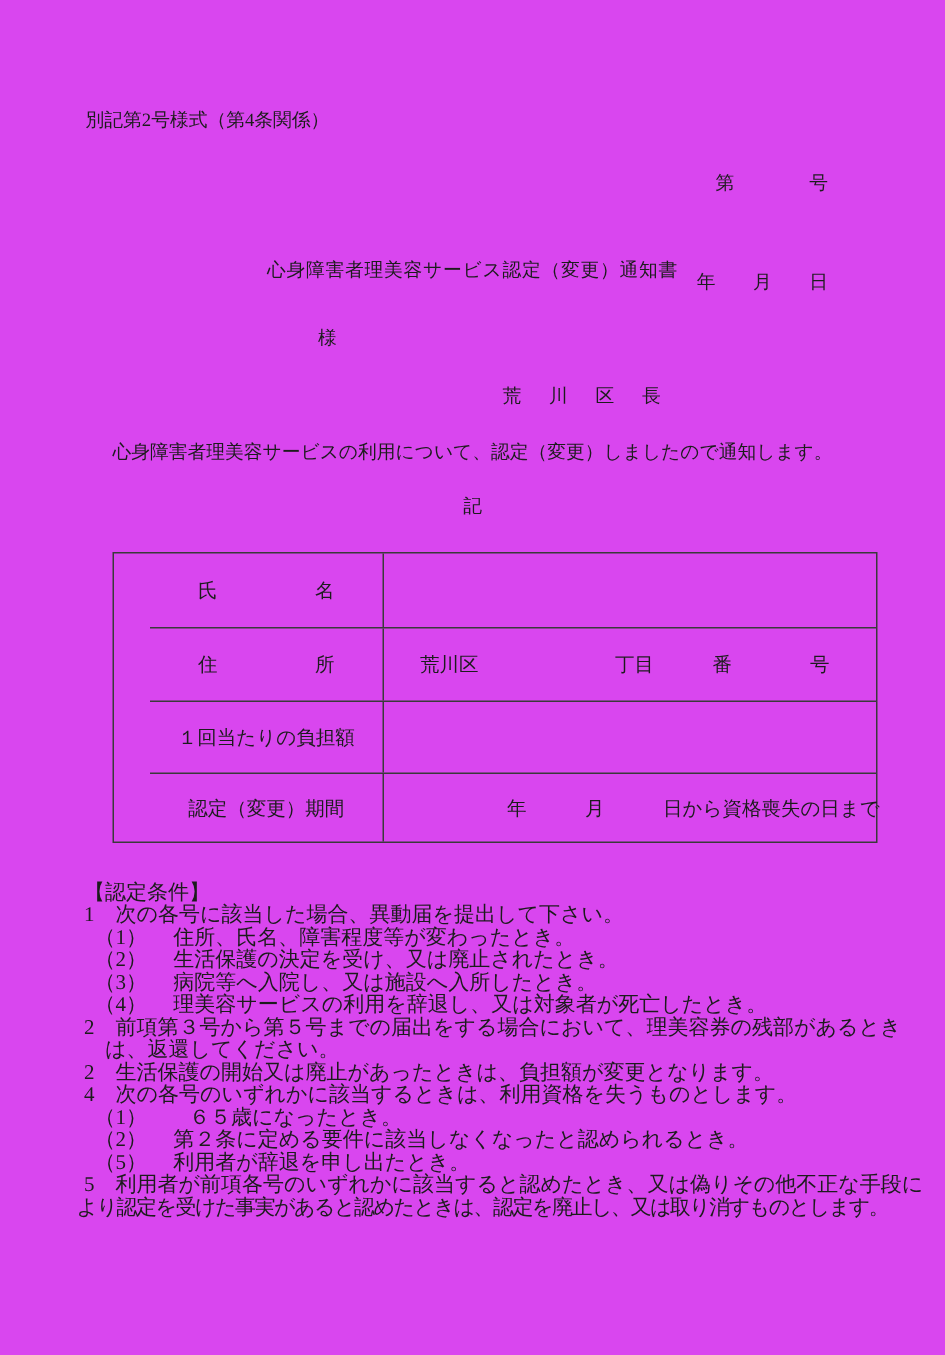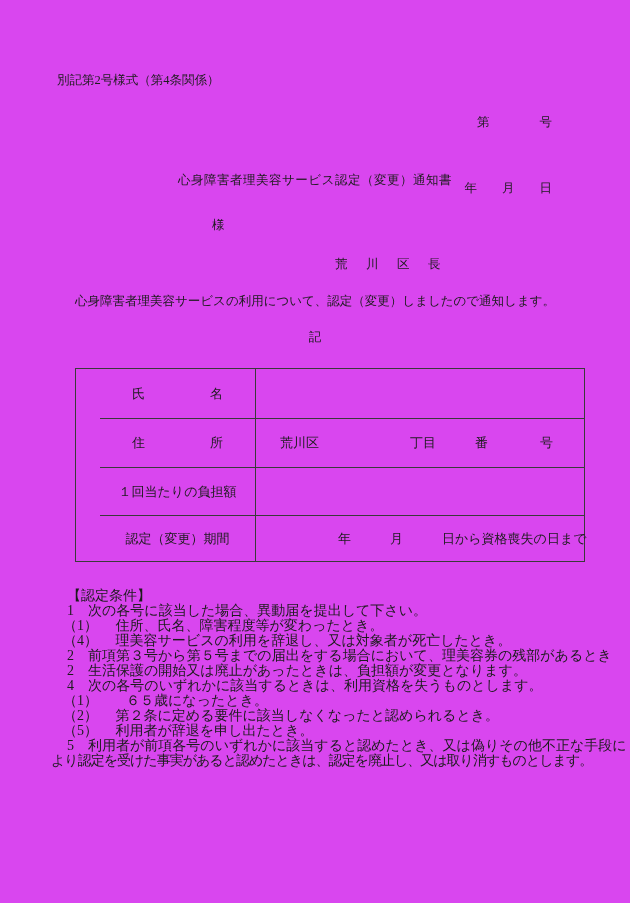--- a/index.html
+++ b/index.html
@@ -62,21 +62,21 @@
 
   .conditions {
     position: absolute;
     left: 51px;
     top: 588px;
     width: 560px;
     font-size: 14px;
     line-height: 15px;
   }
   .c-line { white-space: pre; height: 15px; }
-  .c-line.l1 { margin-left: 16px; }
+  .c-line.l1 { margin-left: 5px; }
   .c-line.l2 { margin-left: 12px; }
   .c-line.tight { letter-spacing: -1px; }
 </style>
 </head>
 <body>
 
 <div class="page">
 
   <div class="abs form-note">別記第2号様式（第4条関係）</div>
 
@@ -109,22 +109,25 @@
     <div class="t-row h45">
       <div class="t-label">認定（変更）期間</div>
       <div class="t-value pad82">年　　　月　　　日から資格喪失の日まで</div>
     </div>
   </div>
 
   <div class="conditions">
     <div class="c-line l1">【認定条件】</div>
     <div class="c-line l1">1　次の各号に該当した場合、異動届を提出して下さい。</div>
     <div class="c-line l2">（1）　 住所、氏名、障害程度等が変わったとき。</div>
+    <div class="c-line l2">（2）　 生活保護の決定を受け、又は廃止されたとき。</div>
+    <div class="c-line l2">（3）　 病院等へ入院し、又は施設へ入所したとき。</div>
     <div class="c-line l2">（4）　 理美容サービスの利用を辞退し、又は対象者が死亡したとき。</div>
     <div class="c-line l1">2　前項第３号から第５号までの届出をする場合において、理美容券の残部があるとき</div>
+    <div class="c-line l1">　は、返還してください。</div>
     <div class="c-line l1">2　生活保護の開始又は廃止があったときは、負担額が変更となります。</div>
     <div class="c-line l1">4　次の各号のいずれかに該当するときは、利用資格を失うものとします。</div>
     <div class="c-line l2">（1）　　６５歳になったとき。</div>
     <div class="c-line l2">（2）　 第２条に定める要件に該当しなくなったと認められるとき。</div>
     <div class="c-line l2">（5）　 利用者が辞退を申し出たとき。</div>
     <div class="c-line l1">5　利用者が前項各号のいずれかに該当すると認めたとき、又は偽りその他不正な手段に</div>
     <div class="c-line tight">より認定を受けた事実があると認めたときは、認定を廃止し、又は取り消すものとします。</div>
   </div>
 
 </div>

